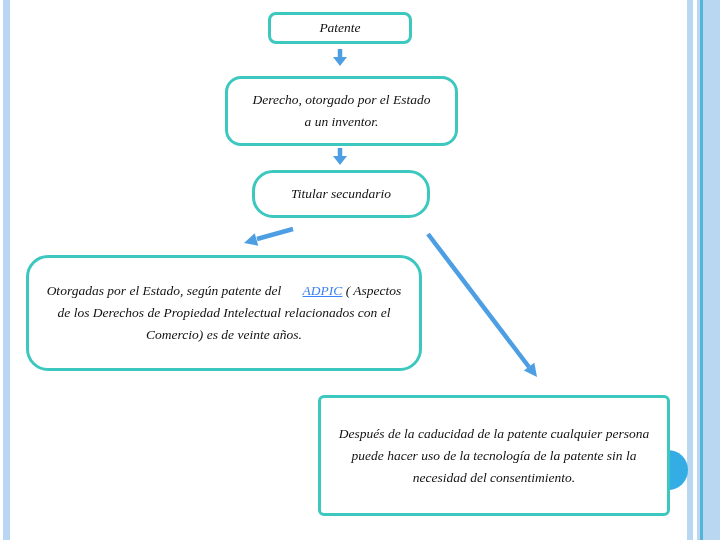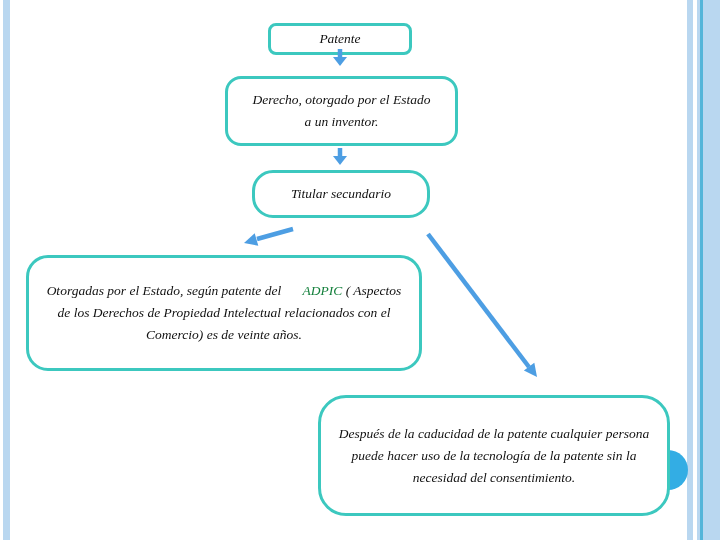--- a/index.html
+++ b/index.html
@@ -31,28 +31,29 @@
     display: flex;
     align-items: center;
     justify-content: center;
     text-align: center;
     font-style: italic;
     font-size: 13.5px;
     line-height: 22px;
     color: #111111;
     z-index: 2;
   }
-  .node-patente   { left: 268px; top: 23px;  width: 144px; height: 32px;  border-radius: 8px;  }
+  .node-patente   { left: 268px; top: 12px;  width: 144px; height: 32px;  border-radius: 8px;  }
   .node-derecho   { left: 225px; top: 76px;  width: 233px; height: 70px;  border-radius: 16px; padding: 0 24px; }
   .node-titular   { left: 252px; top: 170px; width: 178px; height: 48px;  border-radius: 21px; }
   .node-otorgadas { left: 26px;  top: 255px; width: 396px; height: 116px; border-radius: 22px; padding: 0 16px; }
-  .node-despues   { left: 318px; top: 395px; width: 352px; height: 121px; border-radius: 28px; padding: 0 4px; }
+  .node-despues   { left: 318px; top: 395px; width: 352px; height: 121px; border-radius: 6px; padding: 0 4px; }
 
   .hyperlink {
-    color: #15803d;
+    color: #3b82f6;
+    text-decoration: underline;
     cursor: pointer;
     margin-left: 18px;
   }
 
   
   .accent-circle {
     position: absolute;
     left: 648px; top: 450px;
     width: 40px; height: 40px;
     border-radius: 50%;

